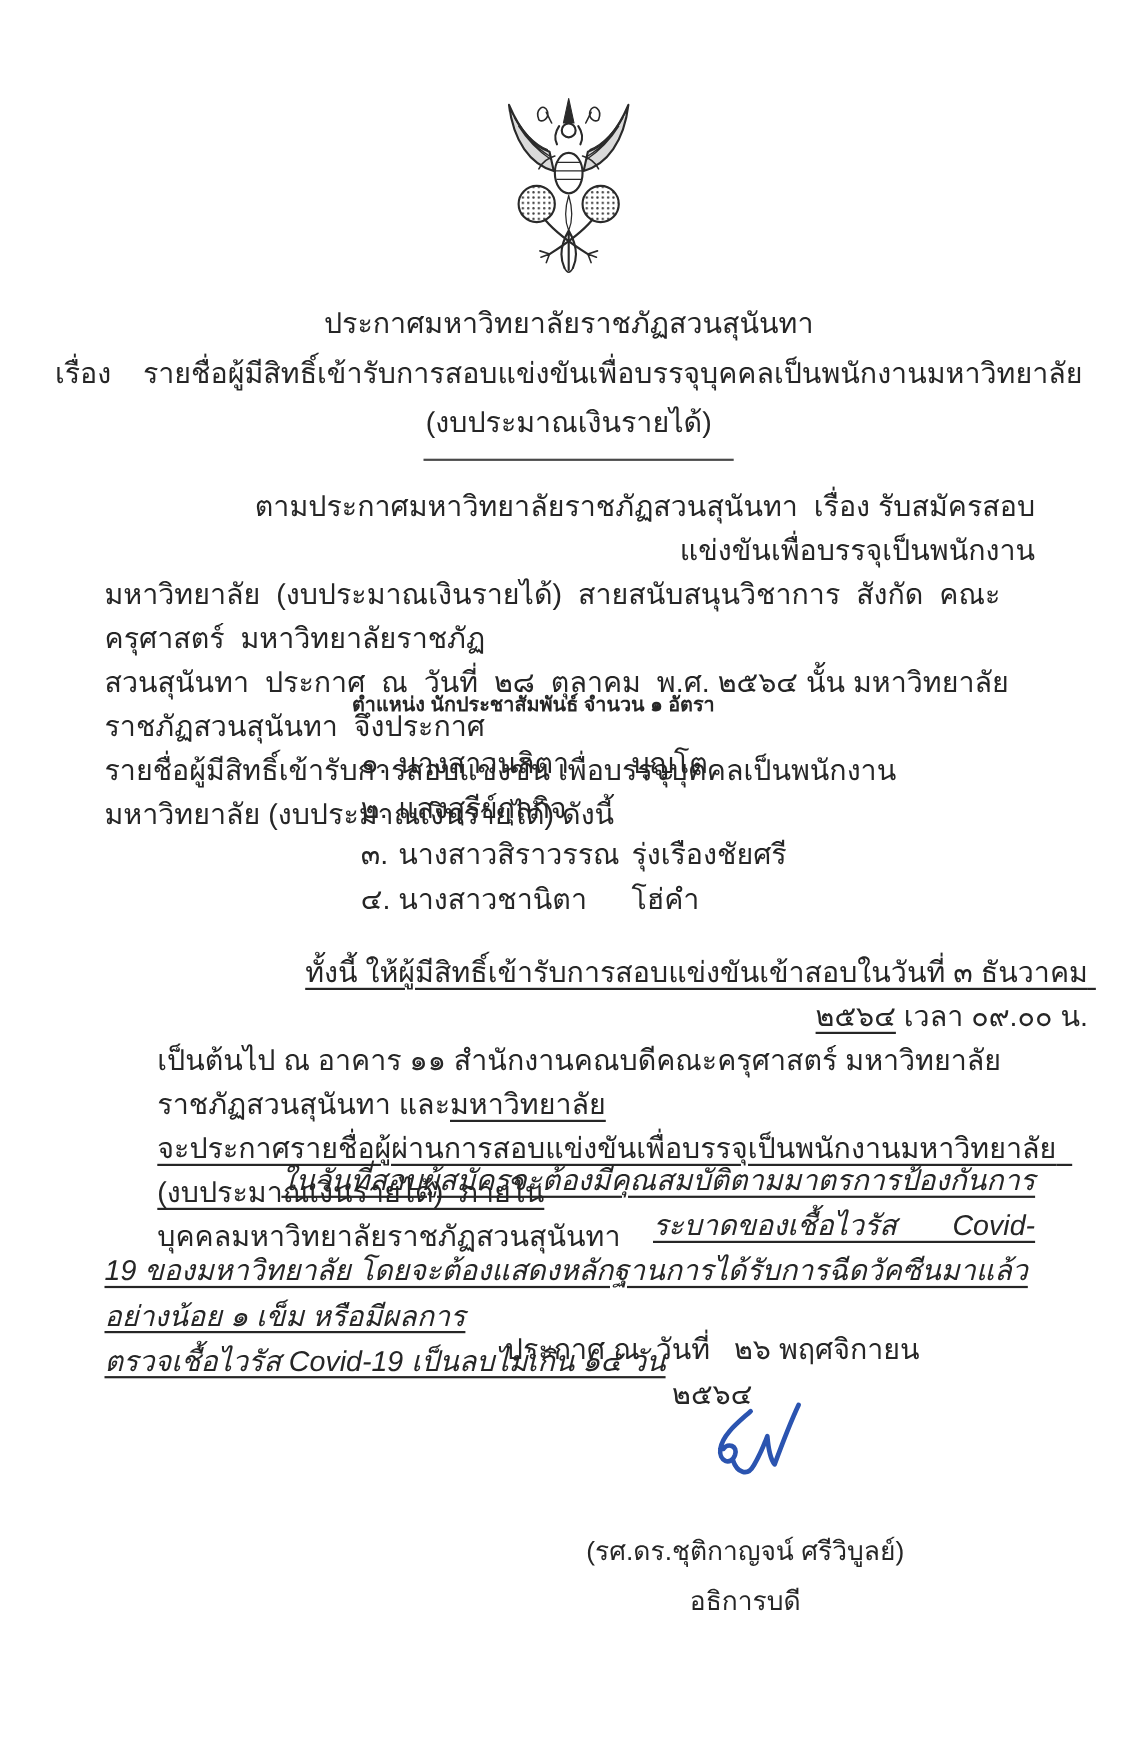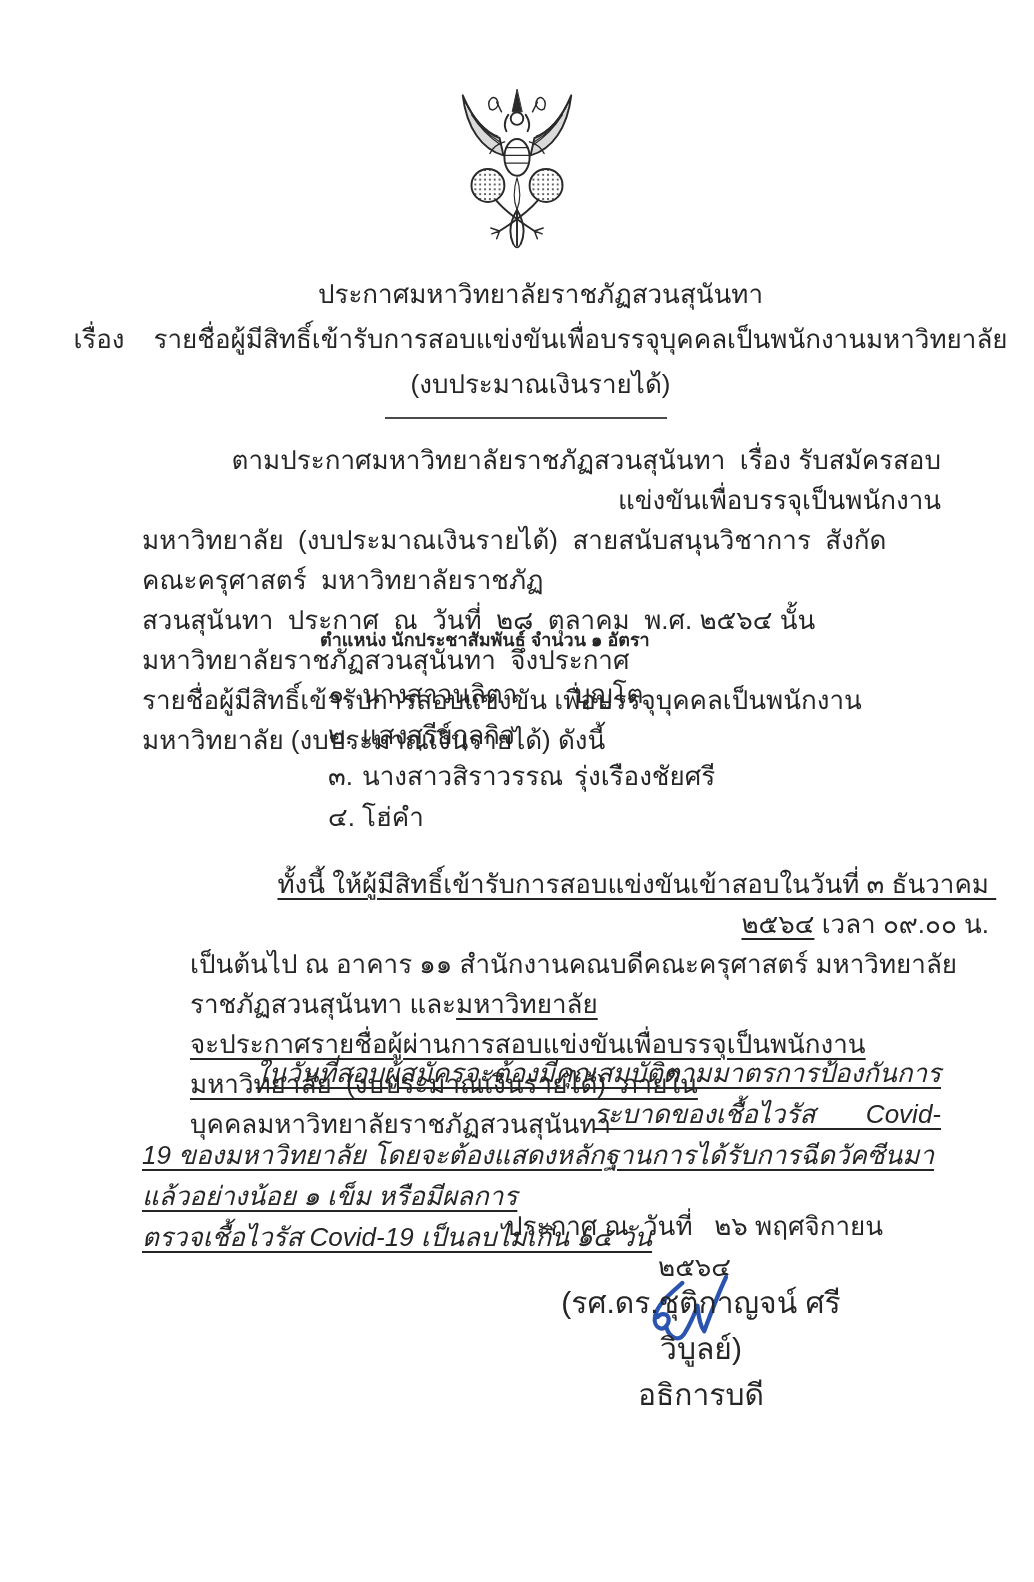--- a/index.html
+++ b/index.html
@@ -7,42 +7,42 @@
     position:relative;
     width:1034px;height:1582px;
     margin:0 auto;
     background:#ffffff;
     font-family:"Liberation Sans",sans-serif;
     color:#262626;
     overflow:hidden;
   }
   .abs{position:absolute;}
   .center{text-align:center;}
-  .line{white-space:pre-wrap;padding-left:47px;}
+  .line{white-space:pre-wrap;}
   
   .emblem{top:84px;left:50%;transform:translateX(-50%);}
   .title-block{top:272px;left:0;width:1034px;font-size:26px;line-height:45px;}
   .divider{top:417px;left:385px;width:282px;border-top:2px solid #4a4a4a;height:0;}
   
   .bodytxt{font-size:26px;line-height:40px;}
   .intro{top:440px;left:95px;width:846px;}
   .indent{padding-left:120px;text-align:right;}
   .pos-heading{top:625px;left:320px;font-size:18px;font-weight:bold;}
   .cand-list{top:674px;left:328px;font-size:26px;line-height:41px;}
   .cand-row{display:flex;}
   .cand-no{width:34px;flex:none;}
   .cand-first{width:212px;flex:none;}
   .exam{top:864px;left:95px;width:846px;margin-left:48px;}
   .covid{top:1053px;left:95px;width:846px;line-height:41px;}
   .covid .line{font-style:italic;}
   .u{text-decoration:underline;text-decoration-thickness:1.5px;text-underline-offset:5px;}
   
   .announce-date{top:1205px;left:420px;width:455px;font-size:26px;}
   .signature{top:1264px;left:628px;}
-  .signer-block{top:1280px;left:480px;width:395px;font-size:30px;line-height:46px;}
+  .signer-block{top:1388px;left:480px;width:395px;font-size:24px;line-height:46px;}
 </style>
 </head>
 <body>
 
 <div class="page">
 
   <div class="abs emblem">
     <svg width="155" height="168" viewBox="0 0 160 170" aria-hidden="true">
       <defs>
         <pattern id="dots" width="5" height="5" patternUnits="userSpaceOnUse">
@@ -107,20 +107,21 @@
       <span class="cand-no">๒.</span>
       <span class="cand-last">แสงสุรีย์กุลกิจ</span>
     </div>
     <div class="cand-row">
       <span class="cand-no">๓.</span>
       <span class="cand-first">นางสาวสิราวรรณ</span>
       <span class="cand-last">รุ่งเรืองชัยศรี</span>
     </div>
     <div class="cand-row">
       <span class="cand-no">๔.</span>
+      <span class="cand-first">นางสาวชานิตา</span>
       <span class="cand-last">โฮ่คำ</span>
     </div>
   </div>
 
   <div class="abs exam bodytxt">
     <div class="line indent"><span class="u">ทั้งนี้ ให้ผู้มีสิทธิ์เข้ารับการสอบแข่งขันเข้าสอบในวันที่ ๓ ธันวาคม ๒๕๖๔</span><span> เวลา ๐๙.๐๐ น.</span></div>
     <div class="line"><span>เป็นต้นไป ณ อาคาร ๑๑ สำนักงานคณบดีคณะครุศาสตร์ มหาวิทยาลัยราชภัฏสวนสุนันทา และ</span><span class="u">มหาวิทยาลัย</span></div>
     <div class="line"><span class="u">จะประกาศรายชื่อผู้ผ่านการสอบแข่งขันเพื่อบรรจุเป็นพนักงานมหาวิทยาลัย  (งบประมาณเงินรายได้)  ภายใน</span></div>
     <div class="line">บุคคลมหาวิทยาลัยราชภัฏสวนสุนันทา</div>
   </div>

